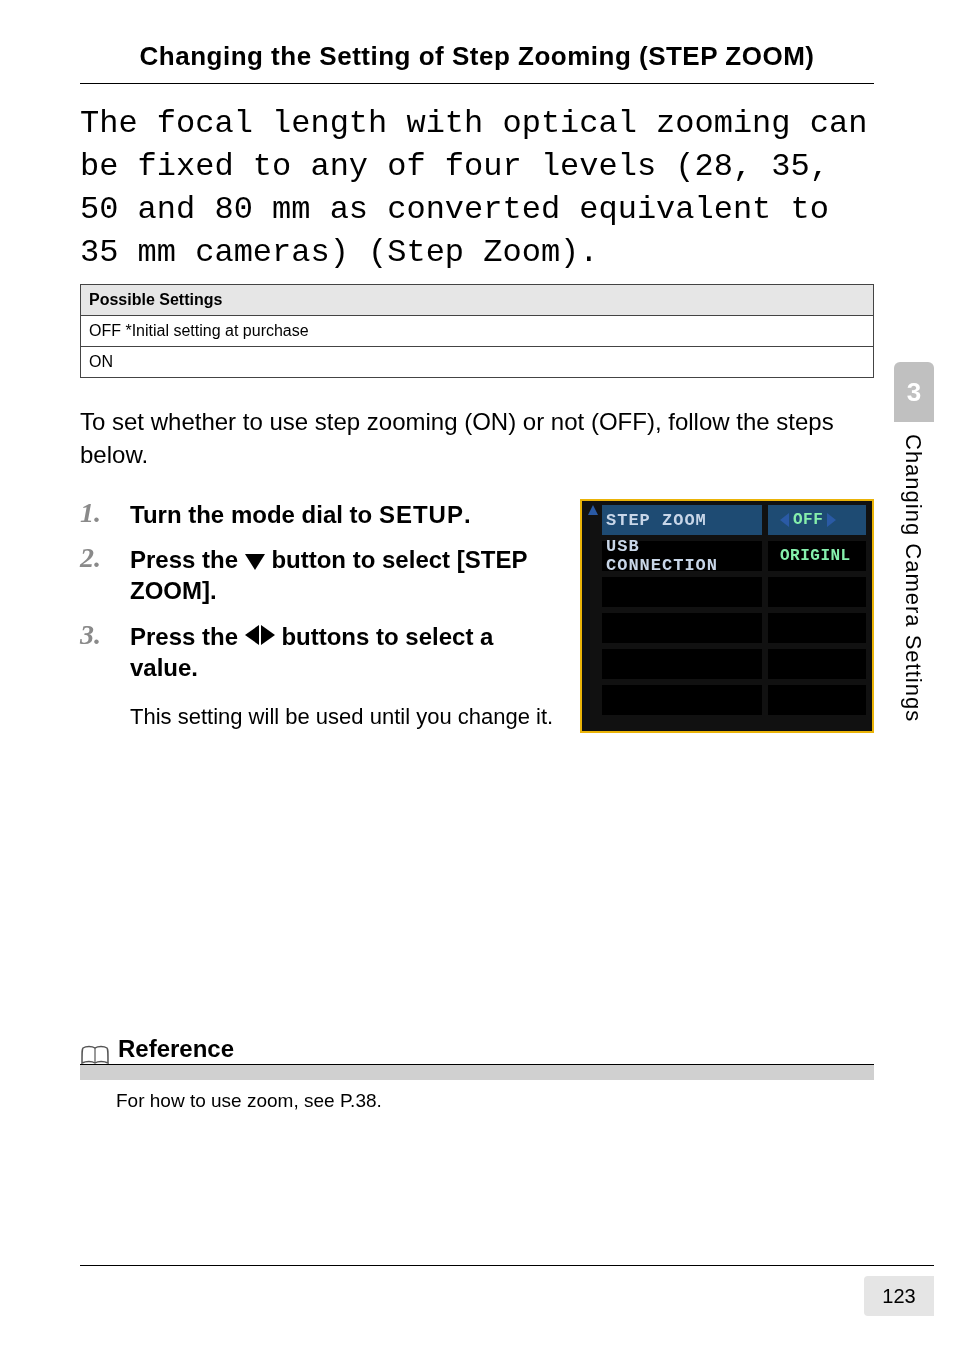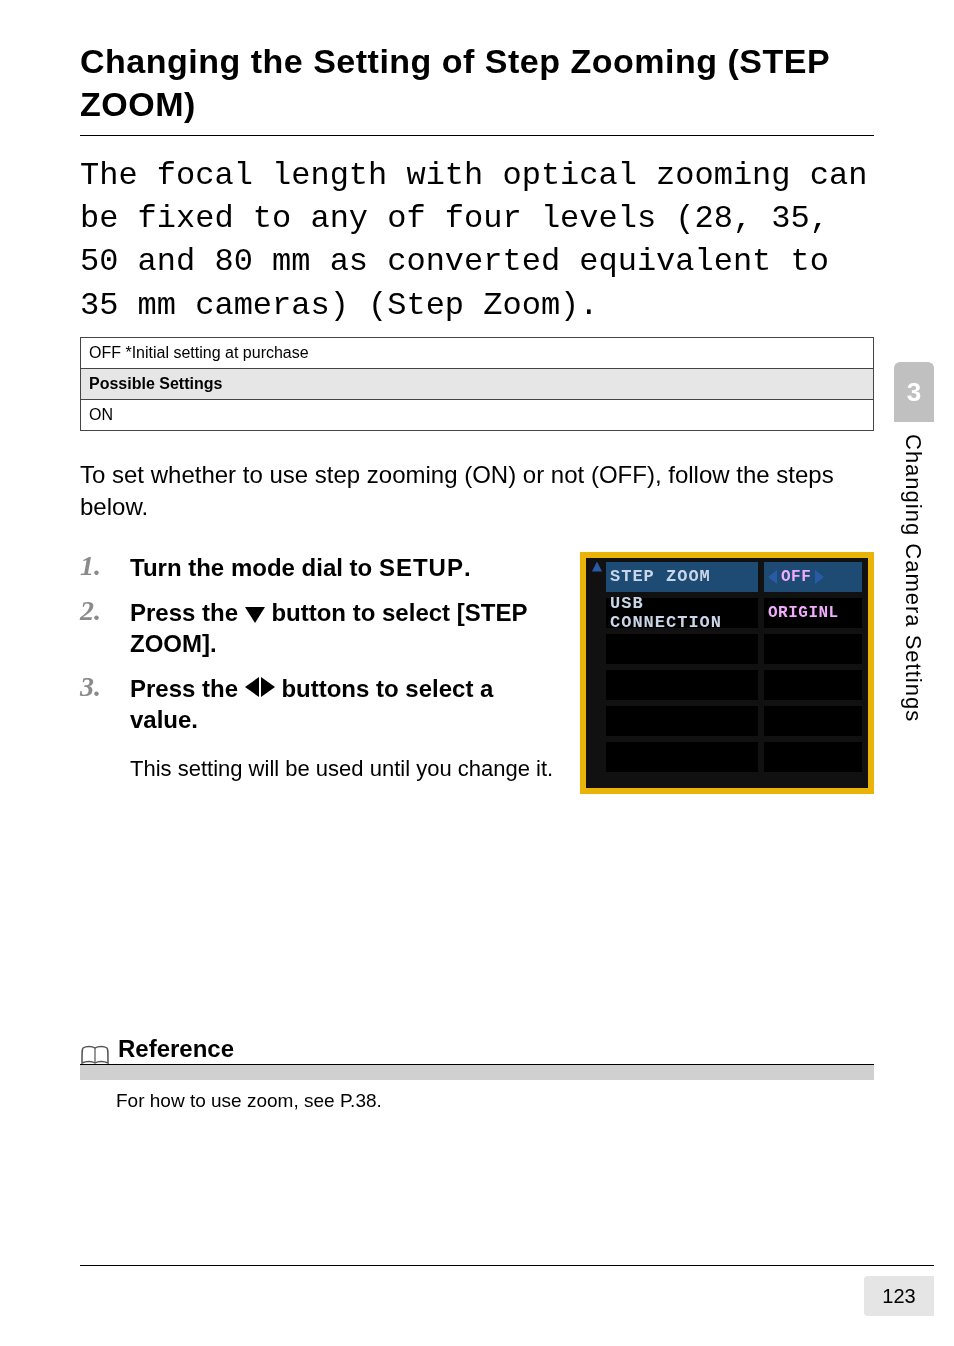--- a/index.html
+++ b/index.html
@@ -1,18 +1,18 @@
 <!DOCTYPE html>
 <html><head>
 <meta charset="utf-8">
 <style>
   * { box-sizing: border-box; margin: 0; padding: 0; }
   html, body { width: 954px; height: 1346px; background: #fff; font-family: Arial, Helvetica, sans-serif; color: #000; }
   .page { position: relative; width: 954px; height: 1346px; padding: 40px 80px 0 80px; }
-  .heading { font-family: "Arial Black", Arial, sans-serif; font-size: 34px; font-weight: 900; line-height: 1.25; letter-spacing: 0.5px; margin-bottom: 10px; }
+  .heading { font-family: "Arial Black", Arial, sans-serif; font-size: 26px; font-weight: 900; line-height: 1.25; letter-spacing: 0.5px; margin-bottom: 10px; text-align: center; }
   .hr { border: none; border-top: 1.5px solid #000; margin-bottom: 18px; }
   .intro { font-size: 32px; line-height: 1.35; margin-bottom: 10px; font-family: Liberation Mono, monospace; }
   table.settings { width: 100%; border-collapse: collapse; border: 1px solid #444; margin-bottom: 28px; }
   table.settings th, table.settings td { border: 1px solid #444; padding: 6px 8px; text-align: left; font-size: 16px; }
   table.settings th { background: #e6e6e6; font-weight: bold; }
   .paragraph { font-size: 24px; line-height: 1.35; margin-bottom: 28px; }
   ol.steps { list-style: none; counter-reset: step; padding-left: 0; }
   ol.steps > li { position: relative; padding-left: 50px; margin-bottom: 14px; }
   ol.steps > li::before { counter-increment: step; content: counter(step) "."; position: absolute; left: 0; top: -2px; font-family: Georgia, "Times New Roman", serif; font-style: italic; font-weight: bold; font-size: 28px; color: #8a8a8a; }
   .step-title { font-size: 24px; font-weight: bold; line-height: 1.3; }
@@ -20,24 +20,24 @@
   .step-cols { display: flex; gap: 20px; align-items: flex-start; }
   .step-cols .left { flex: 1 1 auto; }
   .setup-word { font-family: "Arial Black", Arial, sans-serif; font-weight: 900; letter-spacing: 1px; }
   .tri-down, .tri-left, .tri-right { display: inline-block; vertical-align: -2px; }
   .tri-down { width: 0; height: 0; border-left: 10px solid transparent; border-right: 10px solid transparent; border-top: 16px solid #000; }
   .tri-left { width: 0; height: 0; border-top: 10px solid transparent; border-bottom: 10px solid transparent; border-right: 14px solid #000; }
   .tri-right { width: 0; height: 0; border-top: 10px solid transparent; border-bottom: 10px solid transparent; border-left: 14px solid #000; }
   .lr-arrows { display: inline-flex; align-items: center; gap: 2px; }
 
   
-  .lcd { width: 294px; flex: 0 0 294px; border: 6px solid #eab308; background: #111; padding: 4px 6px 10px 6px; }
+  .lcd { width: 294px; flex: 0 0 294px; border: 2px solid #eab308; background: #111; padding: 4px 6px 10px 6px; }
   .lcd-row { display: flex; align-items: stretch; gap: 6px; height: 30px; margin-bottom: 6px; }
   .lcd-cell-label { flex: 1 1 auto; background: #000; color: #c8d6e8; font-family: "Courier New", monospace; font-size: 17px; font-weight: bold; letter-spacing: 1px; display: flex; align-items: center; padding: 0 4px; }
-  .lcd-cell-value { flex: 0 0 98px; background: #000; color: #f0abfc; font-family: "Courier New", monospace; font-size: 16px; font-weight: bold; letter-spacing: 0.5px; display: flex; align-items: center; padding: 0 4px; justify-content: flex-start; }
+  .lcd-cell-value { flex: 0 0 98px; background: #000; color: #86efac; font-family: "Courier New", monospace; font-size: 16px; font-weight: bold; letter-spacing: 0.5px; display: flex; align-items: center; padding: 0 12px; justify-content: flex-start; }
   .lcd-row.selected .lcd-cell-label { background: #1e4b73; }
   .lcd-row.selected .lcd-cell-value { background: #1e4b73; }
   .lcd-tri-left, .lcd-tri-right { width: 0; height: 0; display: inline-block; }
   .lcd-tri-left { border-top: 7px solid transparent; border-bottom: 7px solid transparent; border-right: 9px solid #2a5aa5; margin-right: 4px; }
   .lcd-tri-right { border-top: 7px solid transparent; border-bottom: 7px solid transparent; border-left: 9px solid #2a5aa5; margin-left: 4px; }
   .lcd-scroll-up { width: 10px; height: 10px; background: #2a5aa5; clip-path: polygon(50% 0, 100% 100%, 0 100%); margin: 0 4px 2px 0; align-self: flex-start; }
   .lcd-row-wrap { display: flex; align-items: flex-start; }
   .lcd-rows-col { flex: 1; }
 
   
@@ -63,24 +63,24 @@
 <div class="page">
 
   <h1 class="heading">Changing the Setting of Step Zooming (STEP ZOOM)</h1>
   <hr class="hr">
 
   <p class="intro">The focal length with optical zooming can be fixed to any of four levels (28, 35, 50 and 80 mm as converted equivalent to 35 mm cameras) (Step Zoom).</p>
 
   <table class="settings">
     <tbody>
         <tr>
-          <td>OFF *Initial setting at purchase</td>
+          <th>Possible Settings</th>
         </tr>
     <tr>
-          <th>Possible Settings</th>
+          <td>OFF *Initial setting at purchase</td>
         </tr>
     <tr>
           <td>ON</td>
         </tr>
   </tbody>
     </table>
 
   <p class="paragraph">To set whether to use step zooming (ON) or not (OFF),  follow the steps below.</p>
 
   <div class="step-cols">

